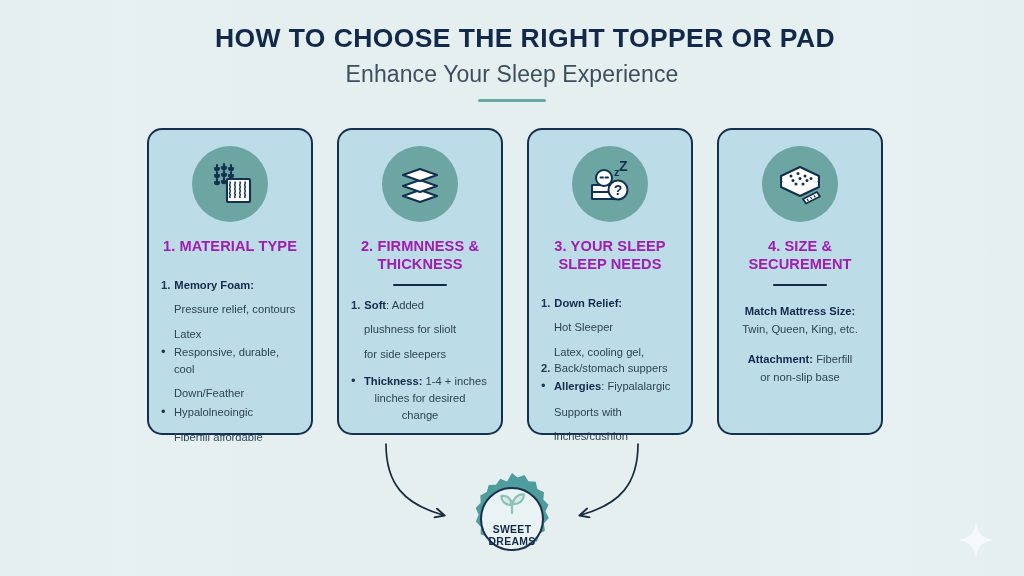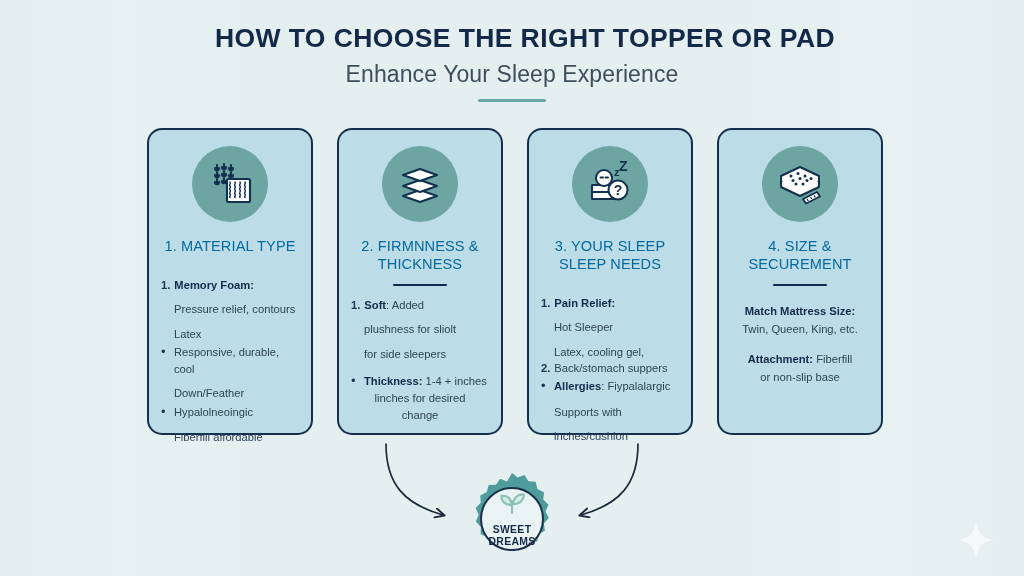--- a/index.html
+++ b/index.html
@@ -92,22 +92,22 @@
     display: flex;
     align-items: center;
     justify-content: center;
     flex: 0 0 auto;
   }
   .icon-circle svg { display: block; }
 
   .card-title {
     margin-top: 16px;
     font-size: 14.6px;
-    font-weight: normal;
-    color: #0369a1;
+    font-weight: bold;
+    color: #a21caf;
     text-align: center;
     line-height: 1.22;
     letter-spacing: 0.1px;
   }
   .card-rule {
     width: 54px;
     height: 2.4px;
     background: #13294b;
     margin: 10px auto 11px;
     border-radius: 2px;
@@ -277,21 +277,21 @@
         <text x="33" y="36" font-family="Liberation Sans, sans-serif" font-size="14" font-weight="bold" fill="#12304f" text-anchor="middle">?</text>
         <text x="29" y="17" font-family="Liberation Sans, sans-serif" font-size="11" font-weight="bold" fill="#12304f">z</text>
         <text x="34" y="12" font-family="Liberation Sans, sans-serif" font-size="14" font-weight="bold" fill="#12304f">Z</text>
       </svg>
     </div>
     <div class="card-title">3. YOUR SLEEP SLEEP NEEDS</div>
     <div class="card-rule"></div>
     <div class="card-body">
       <div class="bullet-row">
         <span class="bullet-mark">1.</span>
-        <span class="bullet-text"><span class="lead">Pain Relief:</span><span></span></span>
+        <span class="bullet-text"><span class="lead">Down Relief:</span><span></span></span>
       </div>
       <div class="sub-line">Hot Sleeper</div>
       <div class="sub-line">Latex, cooling gel,</div>
       <div class="bullet-row">
         <span class="bullet-mark">2.</span>
         <span class="bullet-text"><span class="lead"></span><span>Back/stomach suppers</span></span>
       </div>
       <div class="bullet-row">
         <span class="bullet-mark dot">•</span>
         <span class="bullet-text"><span class="lead">Allergies</span><span>: Fiypalalargic</span></span>

